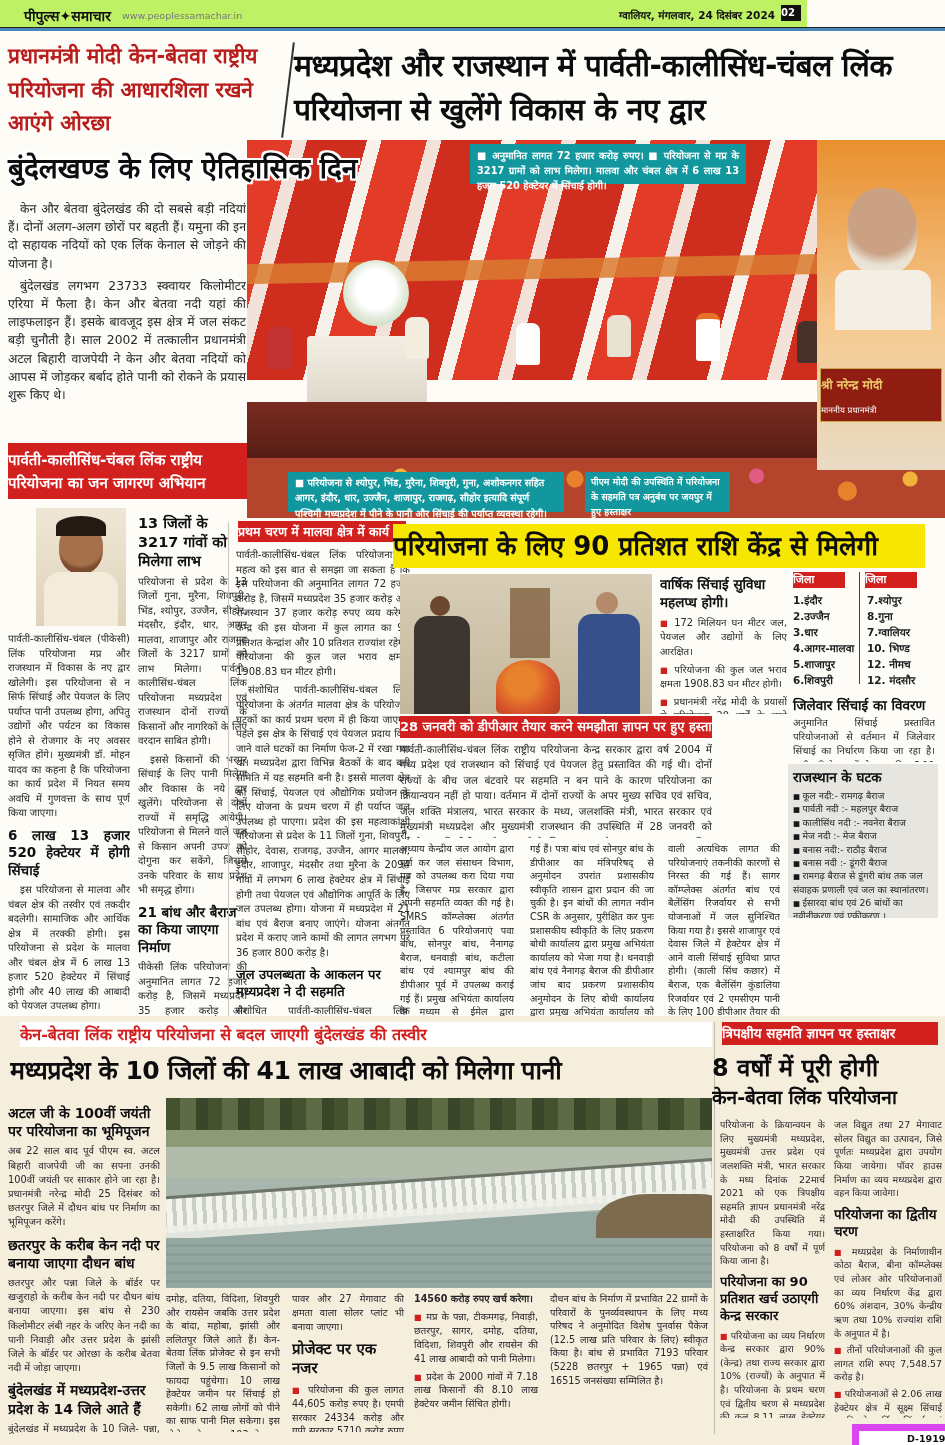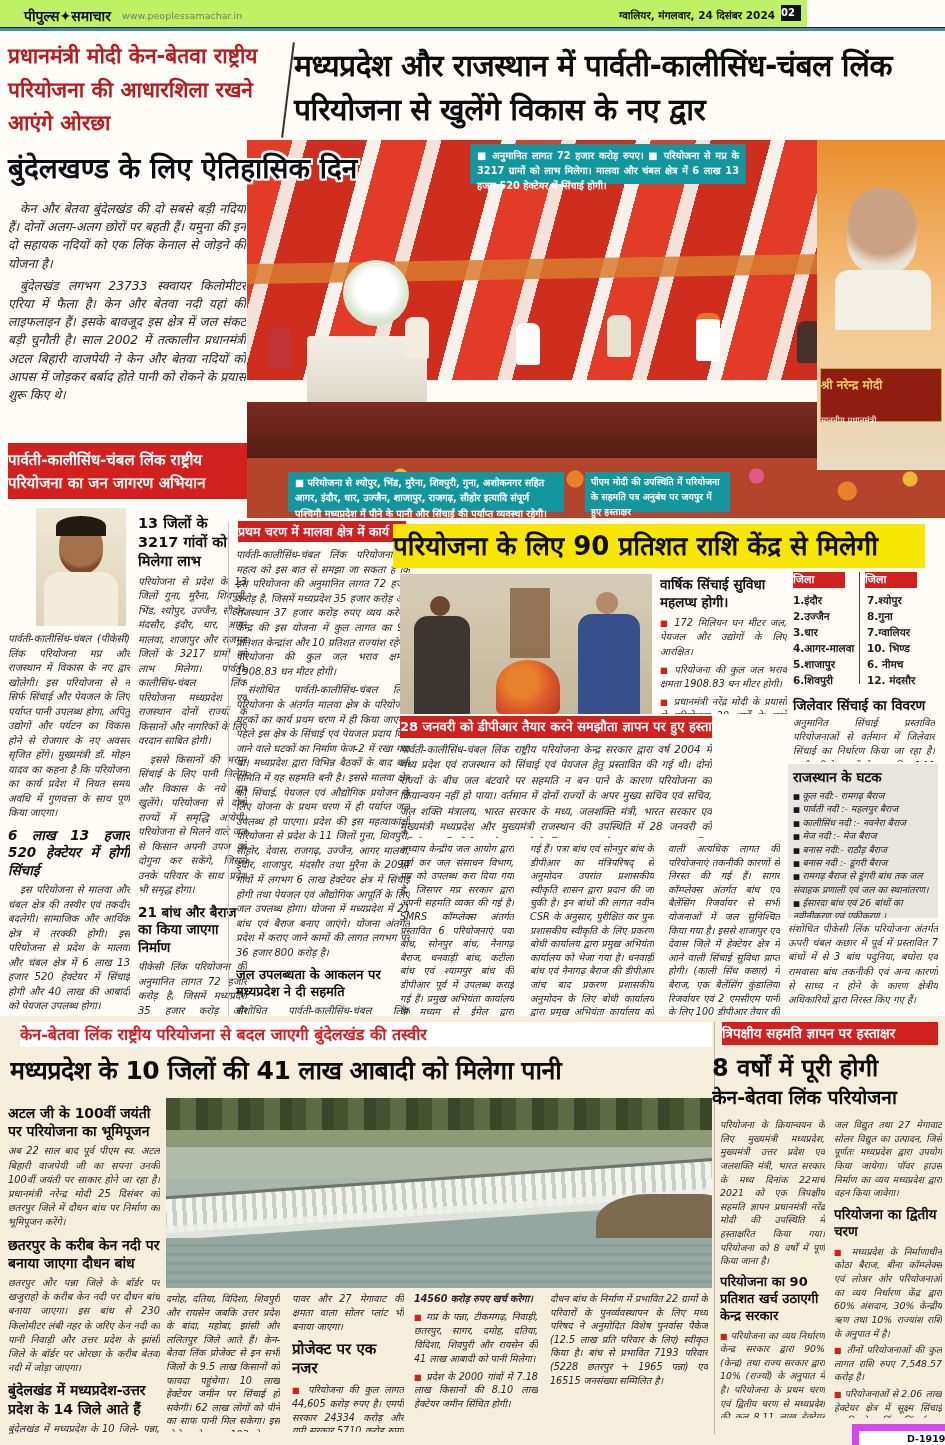--- a/index.html
+++ b/index.html
@@ -2,21 +2,21 @@
 <html><head>
 <meta charset="utf-8">
 <style>
   html,body{margin:0;padding:0;background:#8a8a8a;}
   .page{position:relative;width:945px;height:1445px;margin:0 auto;background:#fdfcf7;
         font-family:"DejaVu Sans",sans-serif;color:#1d1d20;overflow:hidden;}
   .abs{position:absolute;}
   .b{font-weight:bold;}
   .c{text-align:left;}
   .j{text-align:justify;}
-  .txt{color:#26262b;line-height:1.45;font-style:italic;}
+  .txt{color:#26262b;line-height:1.45;}
   .ind{text-indent:12px;}
   p{margin:0 0 4px 0;}
   .sub{font-weight:bold;color:#0f0f12;line-height:1.3;margin:6px 0 4px 0;}
   .ovh{overflow:hidden;}
   .sq::before{content:"■ ";color:#d2201f;font-size:0.85em;}
   .bsq::before{content:"■ ";color:#17171a;font-size:0.8em;}
   .redbox{background:#d2201f;color:#fff;font-weight:bold;}
   .teal{background:#12979e;color:#fff;}
   .halo{text-shadow:2px 0 0 #fff,-2px 0 0 #fff,0 2px 0 #fff,0 -2px 0 #fff,2px 2px 0 #fff,-2px -2px 0 #fff,2px -2px 0 #fff,-2px 2px 0 #fff;}
   .dist-li{font-weight:bold;font-size:10.5px;line-height:16px;list-style:none;}
@@ -69,21 +69,21 @@
       radial-gradient(circle at 73% 30%,#e05a84 0 7px,transparent 8px),
       radial-gradient(circle at 86% 55%,#e8812b 0 9px,transparent 10px),
       radial-gradient(circle at 95% 35%,#f2b33a 0 7px,transparent 8px),#b4452c;"></div>
 
     <div class="abs" style="left:570px;top:0;width:128px;height:330px;background:linear-gradient(#e98f2e,#f6c98f 55%,#e8dbc4);">
       <div class="abs" style="left:30px;top:48px;width:70px;height:86px;border-radius:46% 46% 40% 40%;background:radial-gradient(circle at 50% 38%,#caa183 0 52%,#e9e2d4 70%,#f2ead9);"></div>
       <div class="abs" style="left:18px;top:130px;width:96px;height:60px;border-radius:14px 14px 0 0;background:#f4efe4;"></div>
     </div>
     <div class="abs c" style="left:573px;top:228px;width:120px;height:52px;background:#8f1d12;border:1px solid #c9a84c;">
       <div class="b" style="color:#f0c96a;font-size:12px;margin-top:7px;">श्री नरेन्द्र मोदी</div>
-      <div style="color:#fff;font-size:8.5px;margin-top:21px;">माननीय प्रधानमंत्री</div>
+      <div style="color:#fff;font-size:8.5px;margin-top:11px;">माननीय प्रधानमंत्री</div>
     </div>
   </div>
 
   <div class="abs b halo" style="left:8px;top:148px;width:520px;font-size:28px;color:#0d0d0f;white-space:nowrap;z-index:6;">बुंदेलखण्ड के लिए ऐतिहासिक दिन</div>
 
   <div class="abs teal j" style="left:470px;top:144px;width:276px;height:40px;z-index:6;font-size:9.8px;line-height:1.55;padding:4px 7px;box-sizing:border-box;font-weight:bold;">■ अनुमानित लागत 72 हजार करोड़ रुपए। ■ परियोजना से मप्र के 3217 ग्रामों को लाभ मिलेगा। मालवा और चंबल क्षेत्र में 6 लाख 13 हजार 520 हेक्टेयर में सिंचाई होगी।</div>
 
   <div class="abs teal c" style="left:585px;top:472px;width:145px;height:40px;z-index:6;font-size:9.3px;line-height:1.6;padding:3px 6px;box-sizing:border-box;font-weight:bold;">पीएम मोदी की उपस्थिति में परियोजना के सहमति पत्र अनुबंध पर जयपुर में हुए हस्ताक्षर</div>
   <div class="abs teal" style="left:288px;top:472px;width:276px;height:40px;z-index:6;font-size:9.6px;line-height:1.6;padding:3px 7px;box-sizing:border-box;font-weight:bold;">■ परियोजना से श्योपुर, भिंड, मुरैना, शिवपुरी, गुना, अशोकनगर सहित आगर, इंदौर, धार, उज्जैन, शाजापुर, राजगढ़, सीहोर इत्यादि संपूर्ण पश्चिमी मध्यप्रदेश में पीने के पानी और सिंचाई की पर्याप्त व्यवस्था रहेगी।</div>
 
@@ -160,40 +160,39 @@
       <li class="dist-li">3.धार</li>
       <li class="dist-li">4.आगर-मालवा</li>
       <li class="dist-li">5.शाजापुर</li>
       <li class="dist-li">6.शिवपुरी</li>
     </ul>
     <ul class="abs" style="left:74px;top:20px;width:66px;">
       <li class="dist-li">7.श्योपुर</li>
       <li class="dist-li">8.गुना</li>
       <li class="dist-li">7.ग्वालियर</li>
       <li class="dist-li">10. भिण्ड</li>
-      <li class="dist-li">6. नीमच</li>
+      <li class="dist-li">12. नीमच</li>
       <li class="dist-li">12. मंदसौर</li>
     </ul>
   </div>
 
   <div class="abs b" style="left:793px;top:696px;width:142px;font-size:13.5px;color:#0f0f12;">जिलेवार सिंचाई का विवरण</div>
   <div class="abs txt j ovh" style="left:793px;top:716px;width:142px;height:46px;font-size:9.8px;">अनुमानित सिंचाई प्रस्तावित परियोजनाओं से वर्तमान में जिलेवार सिंचाई का निर्धारण किया जा रहा है। सभी परियोजनाओं से अनुमानित 6.11 लाख हेक्टेयर सिंचाई संभावित है।</div>
 
   <div class="abs ovh" style="left:788px;top:764px;width:150px;height:154px;background:#e6e5df;padding:4px 5px;box-sizing:border-box;">
     <div class="b" style="font-size:13.5px;color:#0f0f12;margin-bottom:3px;">राजस्थान के घटक</div>
     <div class="txt bsq" style="font-size:9.3px;line-height:1.4;">कूल नदी:- रामगढ़ बैराज</div>
     <div class="txt bsq" style="font-size:9.3px;line-height:1.4;">पार्वती नदी :- महलपुर बैराज</div>
     <div class="txt bsq" style="font-size:9.3px;line-height:1.4;">कालीसिंध नदी :- नवनेरा बैराज</div>
     <div class="txt bsq" style="font-size:9.3px;line-height:1.4;">मेज नदी :- मेज बैराज</div>
     <div class="txt bsq" style="font-size:9.3px;line-height:1.4;">बनास नदी:- राठौड़ बैराज</div>
     <div class="txt bsq" style="font-size:9.3px;line-height:1.4;">बनास नदी :- डूंगरी बैराज</div>
     <div class="txt bsq" style="font-size:9.3px;line-height:1.4;">रामगढ़ बैराज से डूंगरी बांध तक जल संवाहक प्रणाली एवं जल का स्थानांतरण।</div>
     <div class="txt bsq" style="font-size:9.3px;line-height:1.4;">ईसारदा बांध एवं 26 बांधों का नवीनीकरण एवं एकीकरण ।</div>
   </div>
-  <div class="abs txt j ovh" style="left:788px;top:922px;width:150px;height:96px;font-size:9.8px;">संशोधित पीकेसी लिंक परियोजना अंतर्गत ऊपरी चंबल कछार में पूर्व में प्रस्तावित 7 बांधों में से 3 बांध पदुनिया, बघोरा एवं रामवासा बांध तकनीकी एवं अन्य कारणों से साध्य न होने के कारण क्षेत्रीय अधिकारियों द्वारा निरस्त किए गए हैं।</div>
 
   <div class="abs redbox c ovh" style="left:400px;top:716px;width:312px;height:22px;font-size:13px;line-height:22px;white-space:nowrap;">28 जनवरी को डीपीआर तैयार करने समझौता ज्ञापन पर हुए हस्ताक्षर</div>
   <div class="abs txt j ovh" style="left:400px;top:742px;width:312px;height:96px;font-size:10.3px;line-height:1.5;">पार्वती-कालीसिंध-चंबल लिंक राष्ट्रीय परियोजना केन्द्र सरकार द्वारा वर्ष 2004 में मध्य प्रदेश एवं राजस्थान को सिंचाई एवं पेयजल हेतु प्रस्तावित की गई थी। दोनों राज्यों के बीच जल बंटवारे पर सहमति न बन पाने के कारण परियोजना का क्रियान्वयन नहीं हो पाया। वर्तमान में दोनों राज्यों के अपर मुख्य सचिव एवं सचिव, जल शक्ति मंत्रालय, भारत सरकार के मध्य, जलशक्ति मंत्री, भारत सरकार एवं मुख्यमंत्री मध्यप्रदेश और मुख्यमंत्री राजस्थान की उपस्थिति में 28 जनवरी को परियोजना की डीपीआर तैयार करने के लिए एक समझौता ज्ञापन पर हस्ताक्षर किए गए।</div>
 
   <div class="abs txt j ovh" style="left:400px;top:842px;width:114px;height:176px;font-size:9.6px;line-height:1.42;">अध्याय केन्द्रीय जल आयोग द्वारा पूर्ण कर जल संसाधन विभाग, मप्र को उपलब्ध करा दिया गया है, जिसपर मप्र सरकार द्वारा अपनी सहमति व्यक्त की गई है। SMRS कॉम्प्लेक्स अंतर्गत प्रस्तावित 6 परियोजनाएं पवा बांध, सोनपुर बांध, नैनागढ़ बैराज, धनवाड़ी बांध, कटीला बांध एवं श्यामपुर बांध की डीपीआर पूर्व में उपलब्ध कराई गई हैं। प्रमुख अभियंता कार्यालय के मध्यम से ईमेल द्वारा महानिदेशक, राष्ट्रीय जल विकास अभिकरण, नई दिल्ली एवं अधिशासी अभियंता, राष्ट्रीय जल विकास अभिकरण ग्वालियर को उपलब्ध करा दी</div>
   <div class="abs txt j ovh" style="left:530px;top:842px;width:124px;height:176px;font-size:9.6px;line-height:1.42;">गई हैं। पत्रा बांध एवं सोनपुर बांध के डीपीआर का मंत्रिपरिषद् से अनुमोदन उपरांत प्रशासकीय स्वीकृति शासन द्वारा प्रदान की जा चुकी है। इन बांधों की लागत नवीन CSR के अनुसार, पुरीक्षित कर पुनः प्रशासकीय स्वीकृति के लिए प्रकरण बोधी कार्यालय द्वारा प्रमुख अभियंता कार्यालय को भेजा गया है। धनवाड़ी बांध एवं नैनागढ़ बैराज की डीपीआर जांच बाद प्रकरण प्रशासकीय अनुमोदन के लिए बोधी कार्यालय द्वारा प्रमुख अभियंता कार्यालय को भेजा गया है। कटीला सिंचाई परियोजना एवं श्यामपुर सिंचाई परियोजना</div>
   <div class="abs txt j ovh" style="left:668px;top:842px;width:112px;height:176px;font-size:9.6px;line-height:1.42;">वाली अत्यधिक लागत की परियोजनाएं तकनीकी कारणों से निरस्त की गई हैं। सागर कॉम्प्लेक्स अंतर्गत बांध एवं बैलेंसिंग रिजर्वायर से सभी योजनाओं में जल सुनिश्चित किया गया है। इससे शाजापुर एवं देवास जिले में हेक्टेयर क्षेत्र में आने वाली सिंचाई सुविधा प्राप्त होगी। (काली सिंध कछार) में बैराज, एक बैलेंसिंग कुंडालिया रिजर्वायर एवं 2 एमसीएम पानी के लिए 100 डीपीआर तैयार की जाना है।</div>
 
   <div class="abs" style="left:0;top:1016px;width:945px;height:429px;background:#f6eedd;"></div>
   <div class="abs" style="left:714px;top:1022px;width:1px;height:412px;background:#bdb8a9;"></div>

